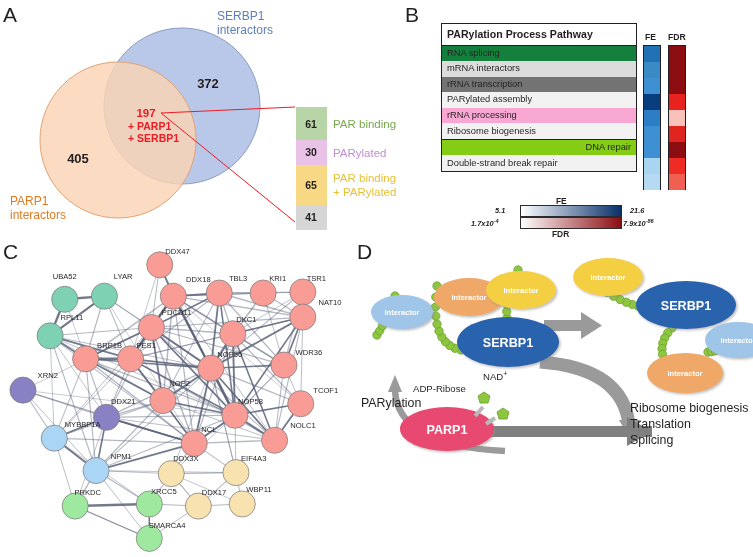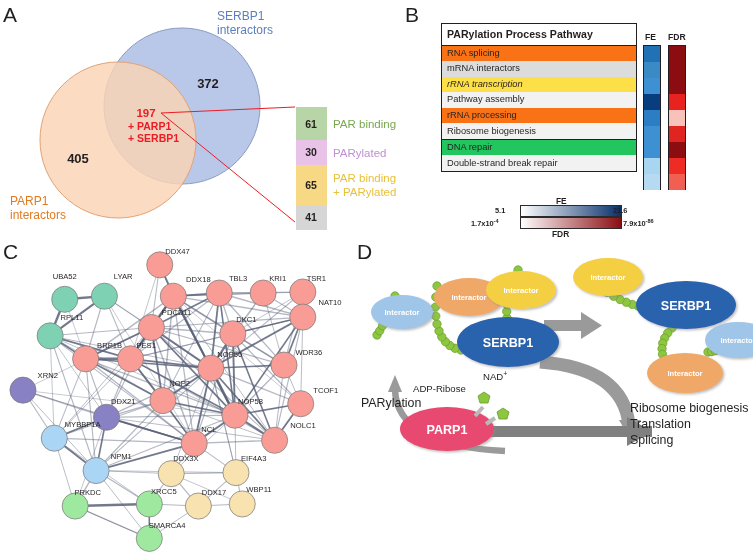--- a/index.html
+++ b/index.html
@@ -44,21 +44,21 @@
   }
   #bp-table tr.hdr td{font-weight:700;font-size:10.6px;padding:4px 5px;background:#fff;}
   #bp-table tr.sep-bottom td{border-bottom:1.4px solid #231f20;}
   .fe-col-hdr,.fdr-col-hdr{
     position:absolute;font-size:8.6px;font-weight:700;color:#231f20;
     font-family:"Liberation Sans", sans-serif;
   }
   .heatcol{position:absolute;width:16px;border:1px solid #231f20;}
   .heatcell{height:100%;width:100%;}
   .scalebar{position:absolute;height:10px;border:0.8px solid #2b2b2b;}
-  .scale-txt{position:absolute;font-size:7.4px;color:#231f20;font-family:"Liberation Sans",sans-serif;font-weight:700;}
+  .scale-txt{position:absolute;font-size:7.4px;color:#231f20;font-family:"Liberation Sans",sans-serif;font-weight:700;font-style:italic;}
   .scale-title{position:absolute;font-size:8.4px;font-weight:700;color:#231f20;font-family:"Liberation Sans",sans-serif;}
 
   
   #panel-c{position:absolute;left:0;top:240px;width:355px;height:317px;}
   .node-lbl{font-size:7.3px;fill:#231f20;font-family:"Liberation Sans",sans-serif;}
 
   
   #panel-d{position:absolute;left:355px;top:240px;width:398px;height:317px;}
   .d-txt{font-size:12.4px;fill:#231f20;font-family:"Liberation Sans",sans-serif;}
   .d-small{font-size:9.6px;fill:#231f20;font-family:"Liberation Sans",sans-serif;}
@@ -112,39 +112,39 @@
 
 <div id="panel-b">
   <div class="panel-letter" style="left:5px;top:3px;">B</div>
 
   <table id="bp-table">
     <tbody id="bp-tbody">
         <tr class="hdr sep-bottom">
           <td>PARylation Process Pathway</td>
         </tr>
         <tr>
-          <td style="background: #f97316;">RNA splicing</td>
+          <td style="background: #15803d;">RNA splicing</td>
         </tr>
         <tr>
           <td style="background: rgb(220, 220, 220);">mRNA interactors</td>
         </tr>
         <tr>
-          <td style="background: #fde047; font-style: italic;">rRNA transcription</td>
-        </tr>
-        <tr>
-          <td style="background: rgb(242, 242, 242);">Pathway assembly</td>
-        </tr>
-        <tr>
-          <td style="background: #f97316;">rRNA processing</td>
+          <td style="background: #737373;">rRNA transcription</td>
+        </tr>
+        <tr>
+          <td style="background: rgb(242, 242, 242);">PARylated assembly</td>
+        </tr>
+        <tr>
+          <td style="background: #f9a8d4;">rRNA processing</td>
         </tr>
         <tr class="sep-bottom">
           <td style="background: rgb(242, 242, 242);">Ribosome biogenesis</td>
         </tr>
         <tr>
-          <td style="background: #22c55e;">DNA repair</td>
+          <td style="background: #84cc16; text-align: right;">DNA repair</td>
         </tr>
         <tr>
           <td style="background: rgb(242, 242, 242);">Double-strand break repair</td>
         </tr>
       </tbody>
   </table>
 
   <div class="fe-col-hdr" style="left:245px;top:32px;">FE</div>
   <div class="fdr-col-hdr" style="left:268px;top:32px;">FDR</div>
 
@@ -167,21 +167,21 @@
       <div class="heatcell" style="height: 16px; background: rgb(247, 194, 185);"></div>
       <div class="heatcell" style="height: 16px; background: rgb(224, 36, 32);"></div>
       <div class="heatcell" style="height: 16px; background: rgb(139, 13, 18);"></div>
       <div class="heatcell" style="height: 16px; background: rgb(238, 43, 37);"></div>
       <div class="heatcell" style="height: 16px; background: rgb(241, 95, 82);"></div>
     </div>
 
   <div class="scale-title" style="left:156px;top:196px;">FE</div>
   <div class="scale-txt" id="fe-min-txt" style="left:95px;top:206px;">5.1</div>
   <div class="scalebar" id="fe-bar" style="left: 120px; top: 205px; width: 100px; background: linear-gradient(to right, rgb(255, 255, 255), rgb(8, 48, 107));"></div>
-  <div class="scale-txt" style="left:213px;top:206px;">21.6</div>
+  <div class="scale-txt" style="left:230px;top:206px;">21.6</div>
 
   <div class="scale-txt" style="left:71px;top:218px;">
     <span>1.7x10</span><sup style="font-size:5.6px">-4</sup>
   </div>
   <div class="scalebar" id="fdr-bar" style="left: 120px; top: 217px; width: 100px; background: linear-gradient(to right, rgb(255, 255, 255), rgb(139, 13, 18));"></div>
   <div class="scale-txt" style="left:223px;top:218px;">
     <span>7.9x10</span><sup style="font-size:5.6px">-86</sup>
   </div>
   <div class="scale-title" style="left:152px;top:229px;">FDR</div>
 </div>

